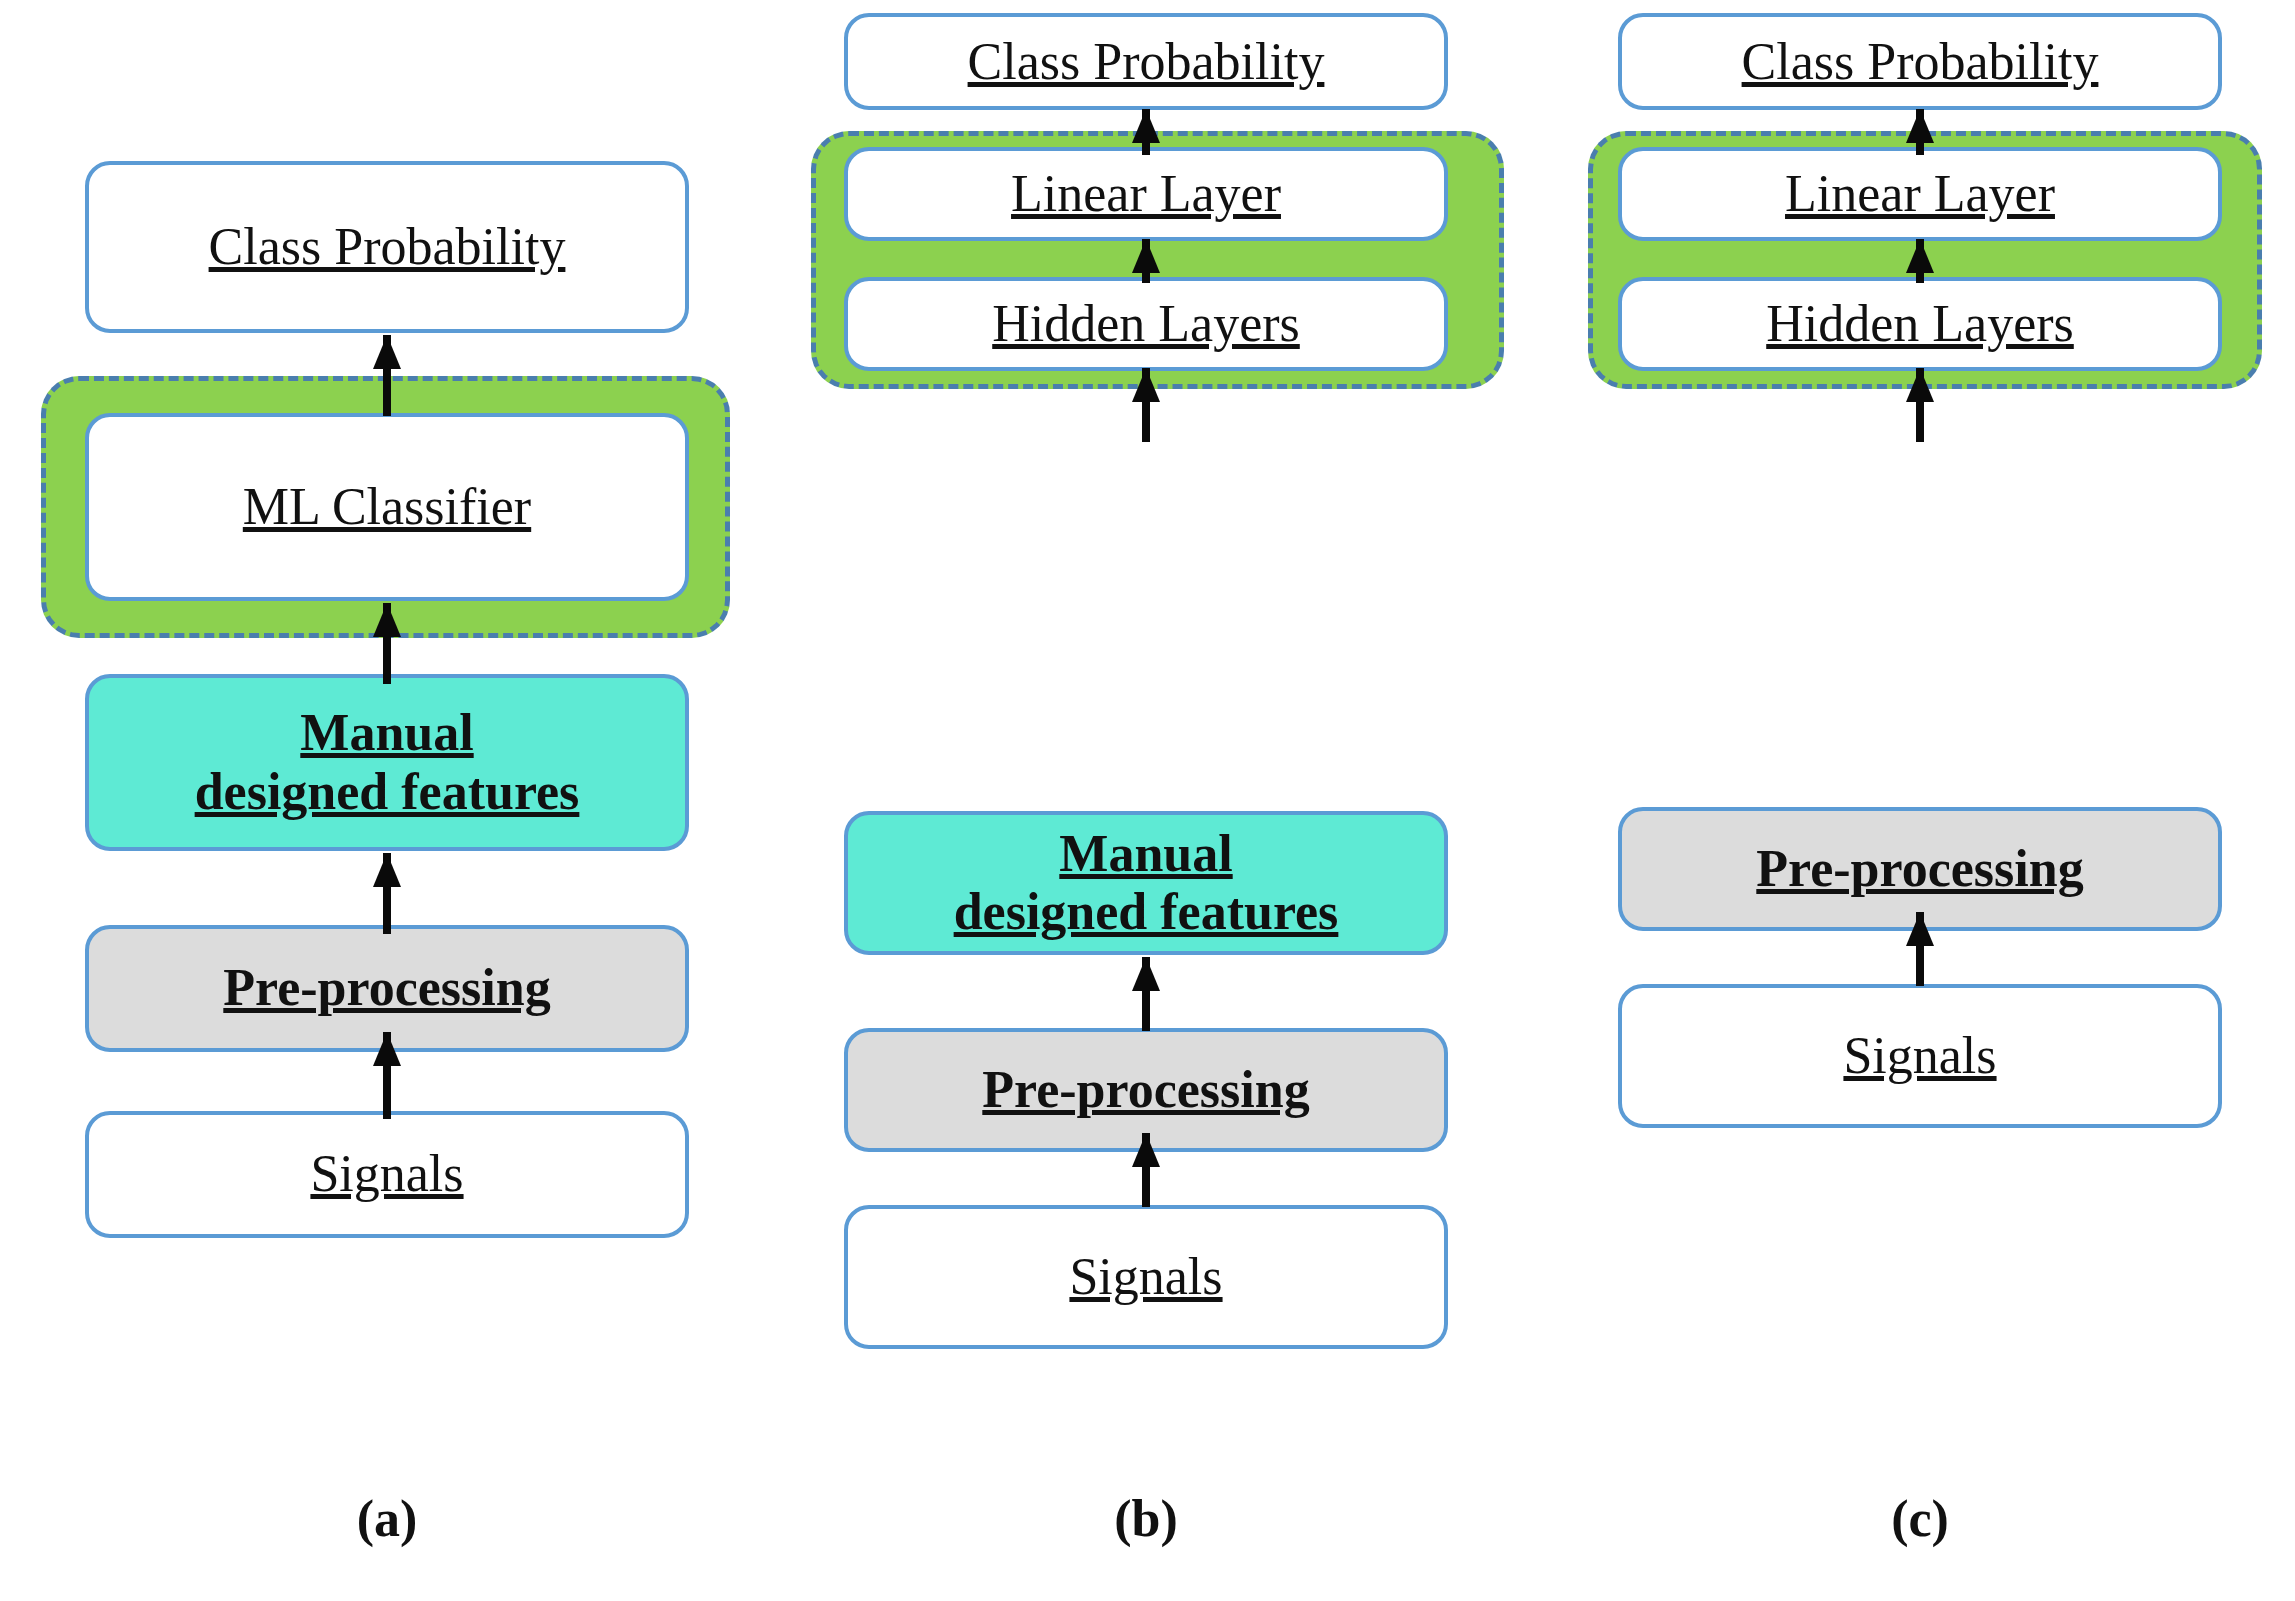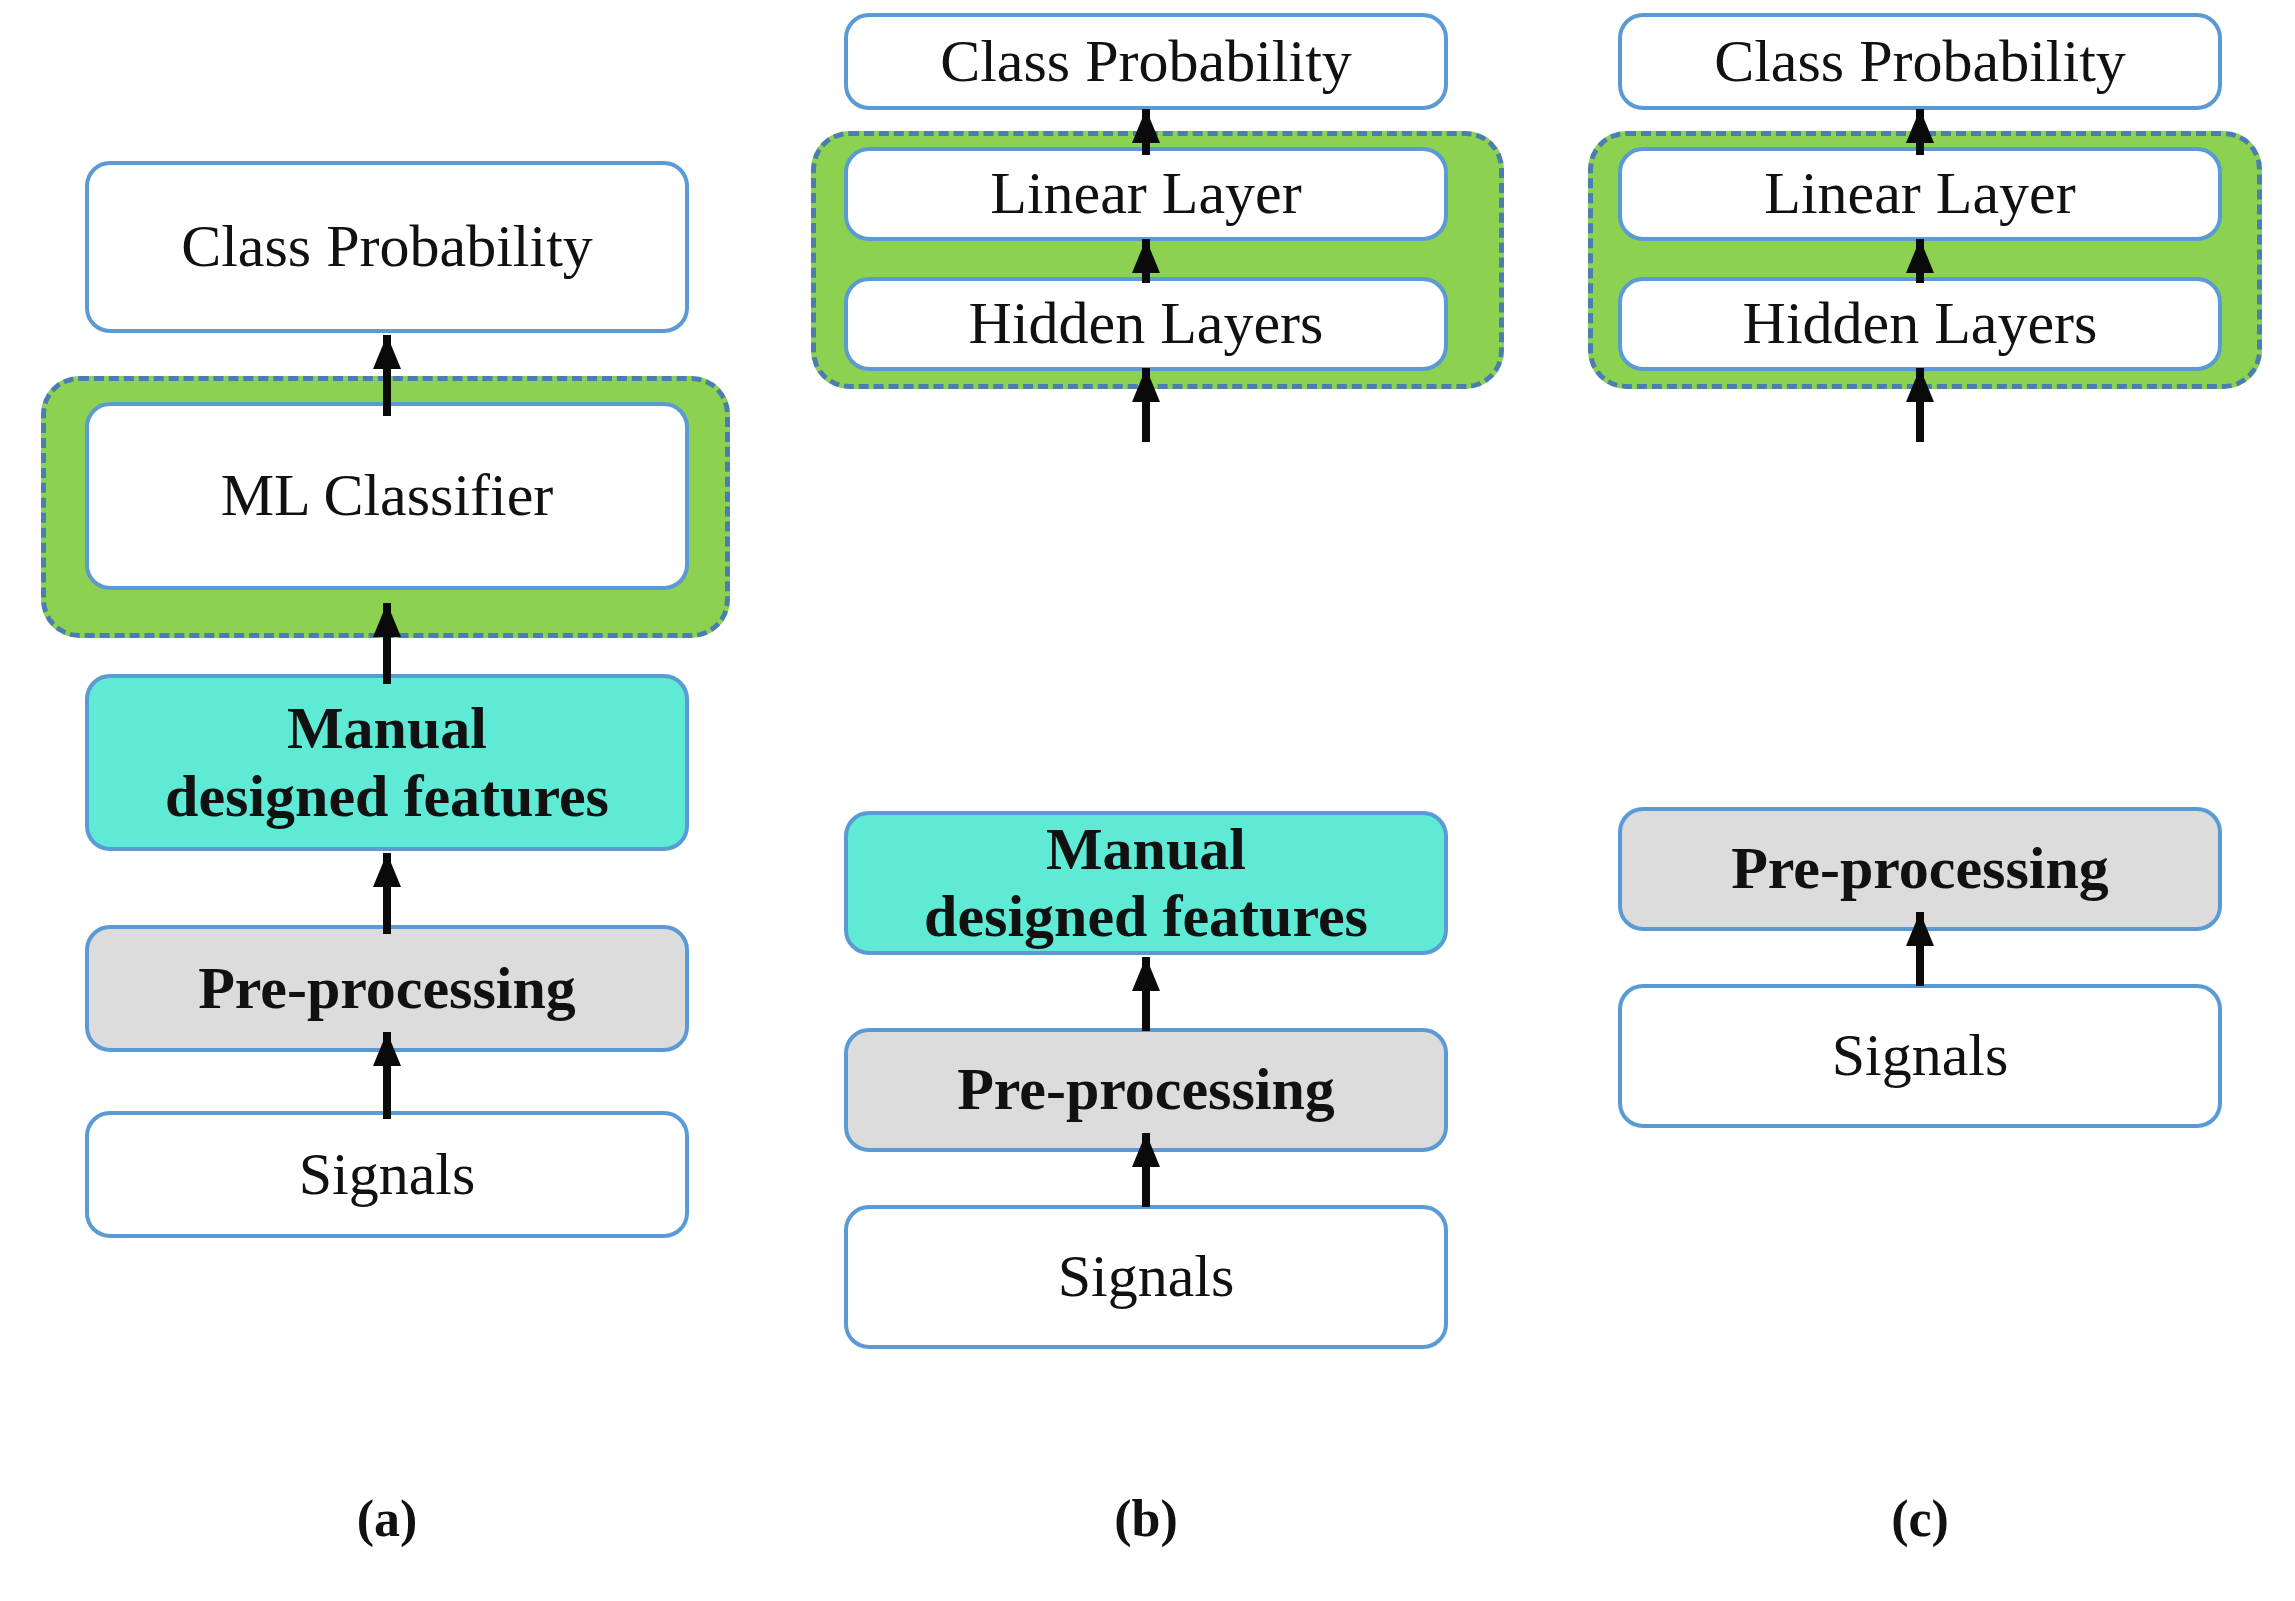--- a/index.html
+++ b/index.html
@@ -68,39 +68,39 @@
 
   
   .caption{
     position:absolute;
     font-size:52px;
     font-weight:bold;
     color:#111111;
     text-align:center;
     z-index:5;
   }
-  .t60{font-size:60px;}
+  .t60{font-size:52px;text-decoration:underline;}
 </style>
 </head>
 <body>
 
 <div id="stage">
 
   <div>
 
     <div class="node plain t60" style="left:85px;top:161px;width:604px;height:172px;">Class Probability</div>
 
     <div class="arrow" style="left:372px;top:335px;width:29.5px;height:81px;">
       <div class="shaft" style="height:81px;"></div>
       <div class="head"></div>
     </div>
 
     <div class="group" style="left:41px;top:376px;width:689px;height:262px;"></div>
 
-    <div class="node plain t60" style="left:85px;top:402px;width:604px;height:188px;">ML Classifier</div>
+    <div class="node plain t60" style="left:85px;top:413px;width:604px;height:188px;">ML Classifier</div>
 
     <div class="arrow" style="left:372px;top:603px;width:29.5px;height:81px;">
       <div class="shaft" style="height:81px;"></div>
       <div class="head"></div>
     </div>
 
     <div class="node feat t60" style="left:85px;top:674px;width:604px;height:177px;flex-direction:column;">
       <span>Manual</span>
       <span>designed features</span>
     </div>

